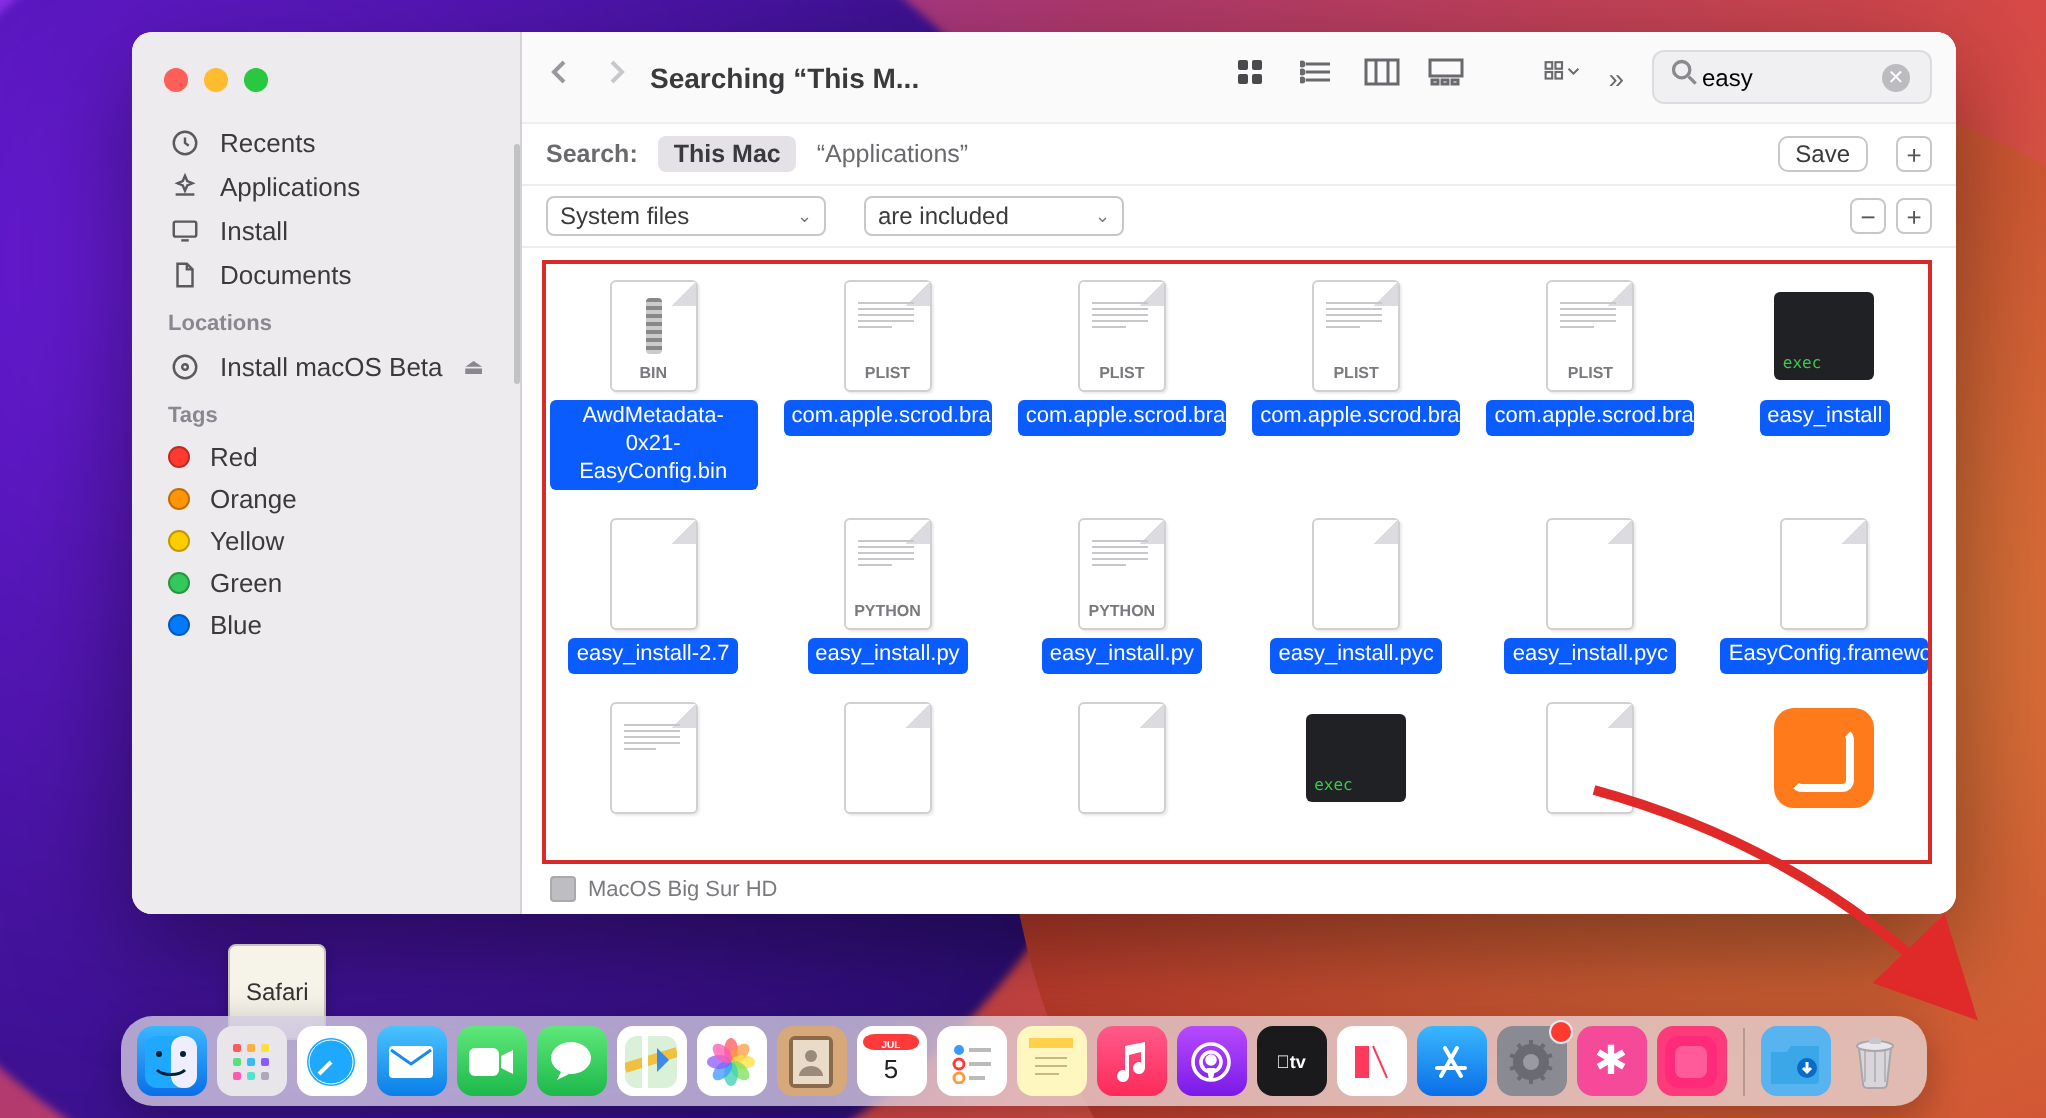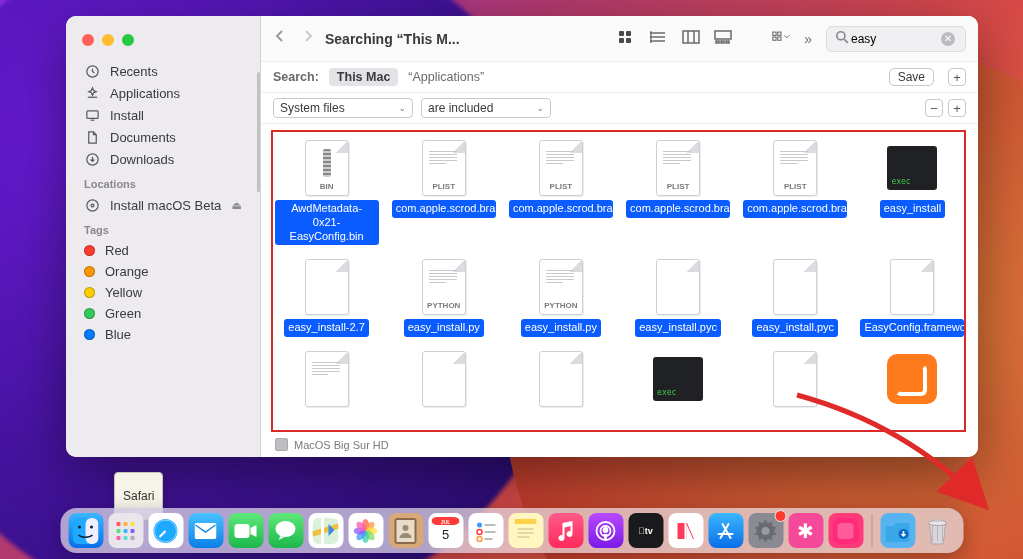--- a/index.html
+++ b/index.html
@@ -24,21 +24,21 @@
 .view-group { display:flex; align-items:center; gap:14px; margin-left:auto; color:#6a6a6e;}
 .view-group svg, .view-group .vicon { width:18px; height:14px; }
 .search-box { display:flex; align-items:center; background:#f0f0f2; border-radius:6px; padding:3px 6px; width:140px; border:1px solid #dcdcde;}
 .search-box input { border:none; background:transparent; outline:none; font-size:12px; width:90px; }
 .clear-s { width:14px; height:14px; border-radius:50%; background:#bcbcc0; color:#fff; font-size:10px; display:flex; align-items:center; justify-content:center;}
 .scope-bar { display:flex; align-items:center; gap:10px; padding: 6px 12px; font-size:12.5px; color:#3a3a3c; border-bottom:1px solid #eee;}
 .scope-bar .lbl { color:#6a6a6e; font-weight:600;}
 .scope-pill { background:#e4e2e7; border-radius:4px; padding:2px 8px; font-weight:600;}
 .scope-link { color:#6a6a6e;}
 .save-btn { margin-left:auto; font-size:12px; padding:1px 8px; border:1px solid #c8c8cc; border-radius:5px; background:#fff; }
-.criteria-bar { display:flex; align-items:center; gap:8px; padding: 5px 12px; border-bottom:1px solid #eee;}
+.criteria-bar { display:flex; align-items:center; gap:19px; padding: 5px 12px; border-bottom:1px solid #eee;}
 .crit-sel { font-size:12px; border:1px solid #c8c8cc; border-radius:4px; padding:2px 6px; background:#fff; display:flex; align-items:center; gap:4px; color:#3a3a3c;}
 .crit-sel .arr { font-size:9px; color:#777;}
 .pm-btn { width:18px; height:18px; border:1px solid #c8c8cc; border-radius:4px; background:#fff; display:flex; align-items:center; justify-content:center; font-size:13px; color:#555;}
 .content { flex:1; overflow:auto; padding: 8px; position:relative;}
 .grid { display:grid; grid-template-columns: repeat(6, 1fr); gap: 2px 2px; }
 .file-cell { display:flex; flex-direction:column; align-items:center; padding:4px 2px;}
 .file-icon { width:56px; height:64px; position:relative; display:flex; align-items:center; justify-content:center;}
 .doc { width:44px; height:56px; background:#fff; border:1px solid #d0d0d4; border-radius:3px; position:relative; box-shadow: 1px 1px 1px rgba(0,0,0,0.08);}
 .doc::before { content:""; position:absolute; right:0; top:0; width:12px; height:12px; background:linear-gradient(135deg, #fff 48%, #dcdce0 50%); }
 .doc-txt { position:absolute; bottom:4px; left:0; right:0; text-align:center; font-size:8px; font-weight:700; color:#7a7a7e;}
@@ -126,29 +126,20 @@
     </div>
     <div class="sb-item">
       <span class="ico">
         <svg viewBox="0 0 16 16" width="15" height="15" fill="none" stroke="#5a5a5e" stroke-width="1.3">
             <path d="M4 2h5l3 3v9H4z"></path>
             <path d="M9 2v3h3"></path>
           </svg>
       </span>
       <span>Documents</span>
     </div>
-    <div class="sb-item">
-      <span class="ico">
-        <svg viewBox="0 0 16 16" width="15" height="15" fill="none" stroke="#5a5a5e" stroke-width="1.3">
-            <circle cx="8" cy="8" r="6"></circle>
-            <path d="M8 5v5M6 8l2 2 2-2"></path>
-          </svg>
-      </span>
-      <span>Downloads</span>
-    </div>
     <div class="dvdr"></div>
     <div class="sb-section">Locations</div>
     <div class="sb-item">
       <span class="ico">
         <svg viewBox="0 0 16 16" width="15" height="15" fill="none" stroke="#5a5a5e" stroke-width="1.3">
             <circle cx="8" cy="8" r="6"></circle>
             <circle cx="8" cy="8" r="1.5"></circle>
           </svg>
       </span>
       <span>Install macOS Beta</span>

